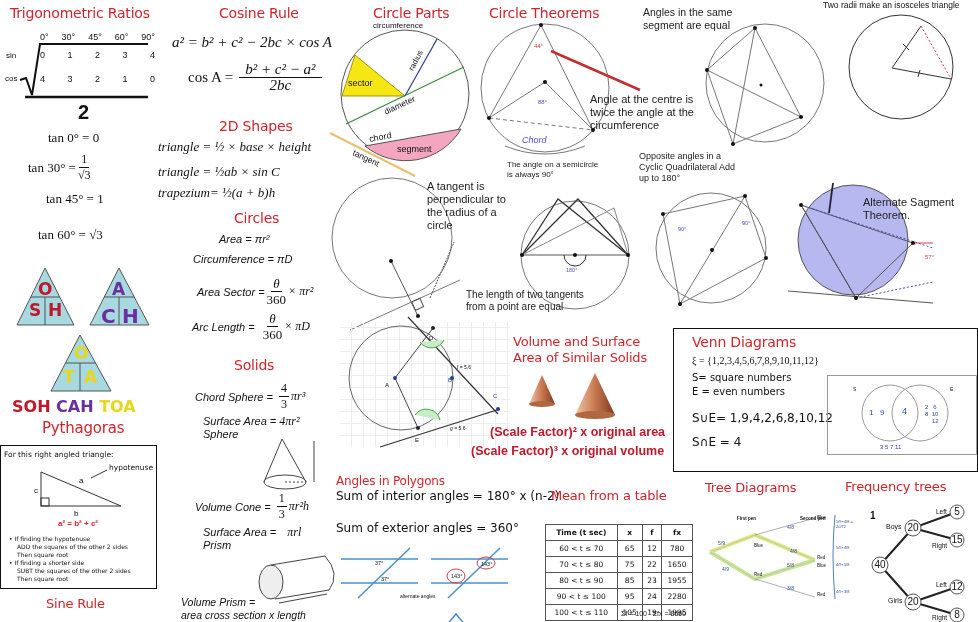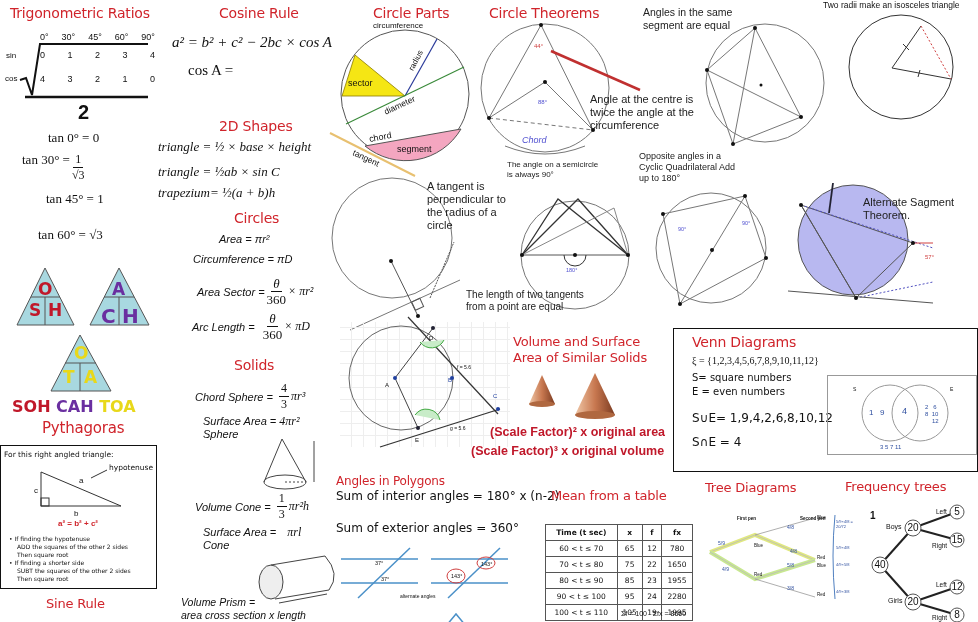--- a/index.html
+++ b/index.html
@@ -50,21 +50,21 @@
   <div class="abs" style="left:40px;top:74px;width:115px;display:flex;justify-content:space-between;font-size:9px;">
     <span>4</span>
     <span>3</span>
     <span>2</span>
     <span>1</span>
     <span>0</span>
   </div>
   <div class="abs" style="left:78px;top:101px;font-size:20px;font-weight:bold;">2</div>
 </div>
 <div class="abs fserif" style="left:48px;top:130px;font-size:13px;">tan 0° = 0</div>
-<div class="abs fserif" style="left:22px;top:152px;font-size:13px;display:flex;align-items:flex-start;">
+<div class="abs fserif" style="left:28px;top:152px;font-size:13px;display:flex;align-items:center;">
   <span>tan 30° =</span>
   <span class="frac" style="font-size:12px;">
       <span class="n">1</span>
       <span class="d">√3</span>
     </span>
 </div>
 <div class="abs fserif" style="left:46px;top:191px;font-size:13px;">tan 45° = 1</div>
 <div class="abs fserif" style="left:38px;top:227px;font-size:13px;">tan 60° = √3</div>
 
 <svg width="170" height="170" style="left:0;top:265px;">
@@ -114,20 +114,24 @@
     <div style="padding-left:8px;">SUBT the squares of the other 2 sides</div>
     <div style="padding-left:8px;">Then square root</div>
   </div>
 </div>
 <div class="title" style="left:46px;top:596px;font-size:13px;">Sine Rule</div>
 
 <div class="title" style="left:219px;top:5px;">Cosine Rule</div>
 <div class="formula fserif it" style="left:172px;top:34px;">a² = b² + c² − 2bc × cos A</div>
 <div class="formula fserif" style="left:188px;top:62px;display:flex;align-items:center;">
   <span>cos A =</span>
+  <span class="frac it" style="margin-left:6px;">
+      <span class="n" style="padding:0 6px;">b² + c² − a²</span>
+      <span class="d">2bc</span>
+    </span>
 </div>
 
 <div class="title" style="left:219px;top:118px;">2D Shapes</div>
 <div class="formula fserif it" style="left:158px;top:139px;font-size:13px;">triangle = ½ × base × height</div>
 <div class="formula fserif it" style="left:158px;top:164px;font-size:13px;">triangle = ½ab × sin C</div>
 <div class="formula fserif it" style="left:158px;top:185px;font-size:13px;">trapezium= ½(a + b)h</div>
 
 <div class="title" style="left:234px;top:210px;">Circles</div>
 <div class="formula it" style="left:219px;top:233px;font-size:11px;">Area = πr²</div>
 <div class="formula it" style="left:193px;top:253px;font-size:11px;">Circumference = πD</div>
@@ -174,21 +178,21 @@
   <span class="frac fserif" style="font-size:12px;margin-left:6px;">
       <span class="n">1</span>
       <span class="d">3</span>
     </span>
   <span class="fserif it" style="font-size:12px;">πr²h</span>
 </div>
 <div class="formula it" style="left:203px;top:525px;font-size:11px;">
   <span>Surface Area =</span>
   <span class="fserif" style="font-size:12px;margin-left:8px;">πrl</span>
 </div>
-<div class="formula it" style="left:203px;top:539px;font-size:11px;">Cone</div>
+<div class="formula it" style="left:203px;top:539px;font-size:11px;">Prism</div>
 <svg width="90" height="45" style="left:255px;top:560px;">
   <ellipse cx="16" cy="22" rx="12" ry="17" fill="#eee" stroke="#444"></ellipse>
   <path d="M16,5 L70,-4 Q86,14 74,30 L20,39" fill="none" stroke="#444"></path>
   <line x1="24" y1="43" x2="72" y2="34" stroke="#444"></line>
 </svg>
 <div class="formula it" style="left:181px;top:596px;font-size:10.5px;">Volume Prism =</div>
 <div class="formula it" style="left:181px;top:609px;font-size:10.5px;text-align:right;">area cross section x length</div>
 
 <div class="title" style="left:373px;top:5px;">Circle Parts</div>
 <div class="abs" style="left:373px;top:21px;font-size:8px;">circumference</div>

